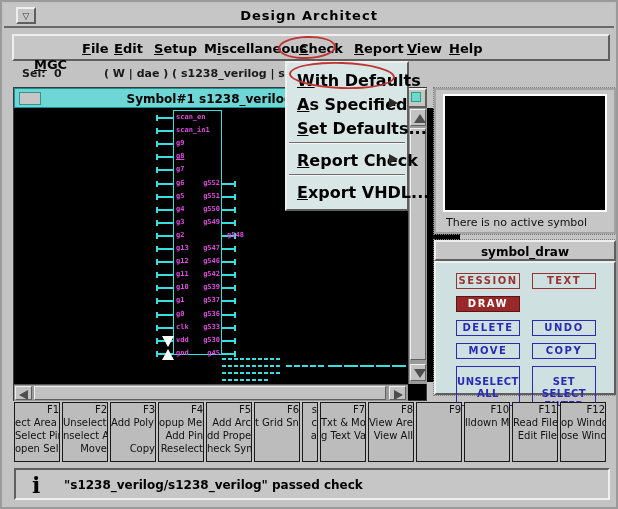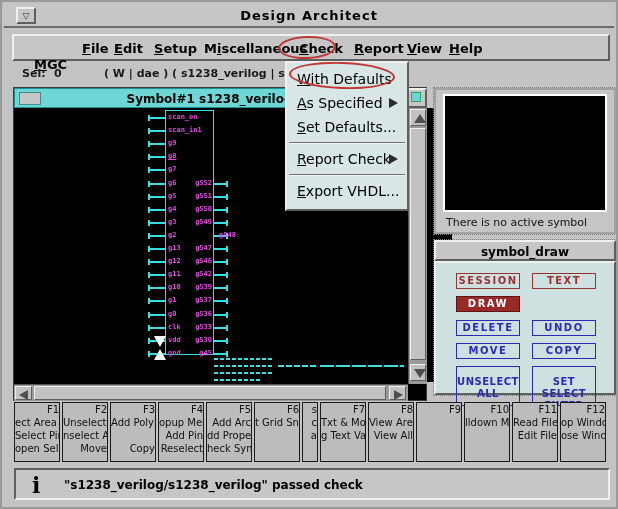--- a/index.html
+++ b/index.html
@@ -47,21 +47,21 @@
   .doc-dots { position:absolute; left:4px; top:3px; width:22px; height:13px;
     background-color:#c6c6c6;
     background-image:radial-gradient(#555 22%, transparent 24%);
     background-size:4px 4px; border:1px solid #3a8f8f; }
   .doc-resize { position:absolute; left:392px; top:0; width:21px; height:20px;
     background:#c6c6c6; border-top:2px solid #efefef; border-left:2px solid #efefef;
     border-right:2px solid #5f5f5f; border-bottom:2px solid #5f5f5f; }
   .doc-resize i { position:absolute; left:3px; top:2px; width:10px; height:10px;
     background:#6fd6d6; border:1px solid #2a6; display:block; }
 
-  .canvas { position:absolute; left:0; top:20px; width:438px; height:274px;
+  .canvas { position:absolute; left:8px; top:20px; width:438px; height:274px;
     background:#000; overflow:hidden; }
 
   
   .sym-box { position:absolute; border:1px solid #35e0e0; background:transparent; }
   .pin-stub { position:absolute; height:2px; background:#35e0e0; }
   .pin-tick { position:absolute; width:2px; height:6px; background:#35e0e0; }
   .pin-label { position:absolute; font-size:7px; font-weight:bold; line-height:8px;
     white-space:nowrap; font-family:"DejaVu Sans Mono","Liberation Mono",monospace; }
   .dash-row { position:absolute; height:2px; }
   .cursor-hg { position:absolute; width:12px; height:24px; }
@@ -87,21 +87,21 @@
     border-top:9px solid #4e4e4e; }
   .tri-left { left:3px; top:3px; border-top:5px solid transparent; border-bottom:5px solid transparent;
     border-right:9px solid #4e4e4e; }
   .tri-right { left:4px; top:3px; border-top:5px solid transparent; border-bottom:5px solid transparent;
     border-left:9px solid #4e4e4e; }
 
   
   .dropdown { position:absolute; left:283px; top:59px; width:124px;
     background:#d9e6e6; padding:4px 0 6px 0; z-index:20; }
   .dd-item { position:relative; height:24px; padding:4px 0 0 10px;
-    font-weight:normal; font-size:14px; color:#000; white-space:nowrap; }
+    font-weight:bold; font-size:16px; color:#000; white-space:nowrap; }
   .dd-item u { text-decoration:underline; }
   .dd-arrow { position:absolute; right:9px; top:7px; width:0; height:0;
     border-top:5px solid transparent; border-bottom:5px solid transparent;
     border-left:9px solid #2b2b2b; }
   .menu-sep { height:0; border-top:1px solid #6e6e6e; border-bottom:1px solid #f4f4f4;
     margin:3px 2px; }
 
   
   .preview-panel { position:absolute; left:432px; top:86px; width:182px; height:146px;
     background:#c6c6c6; border:2px solid #a2a2a2; outline:1px dotted #7d7d7d; }

